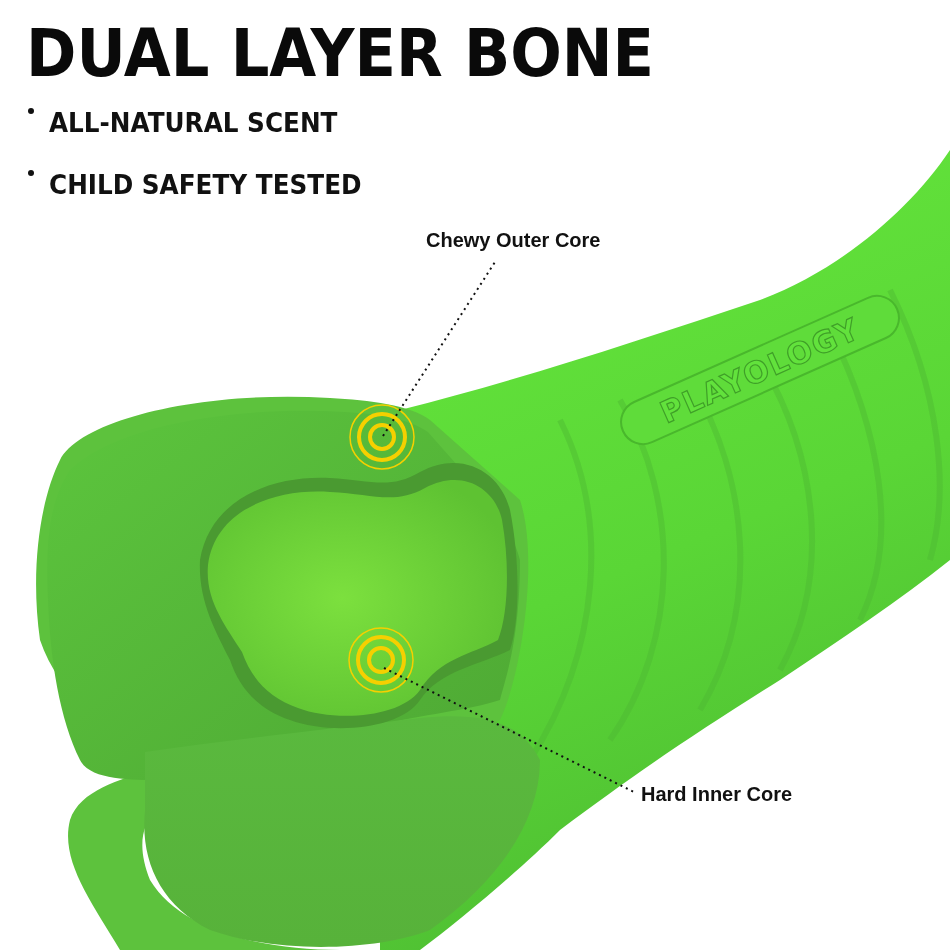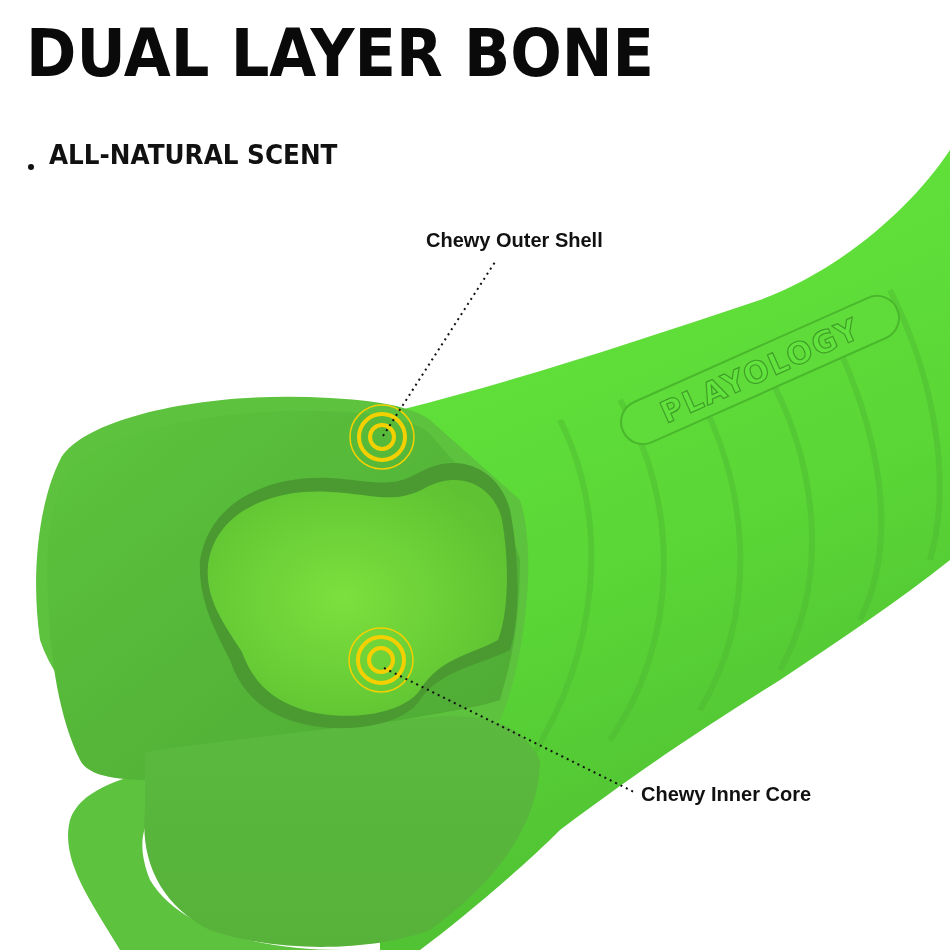--- a/index.html
+++ b/index.html
@@ -3,21 +3,21 @@
   <meta charset="utf-8">
   <style>
     html, body { margin: 0; padding: 0; background: #ffffff; }
     body { width: 950px; height: 950px; position: relative; overflow: hidden;
            font-family: "DejaVu Sans", "Liberation Sans", sans-serif; }
     .title { position: absolute; left: 26px; top: 14px; margin: 0;
              font-family: "DejaVu Sans", sans-serif; font-weight: 700;
              font-size: 66px; letter-spacing: 0px; color: #0a0a0a;
              transform: scaleX(0.92); transform-origin: left top; line-height: 80px; }
     .features { position: absolute; left: 24px; top: 108px; margin: 0; padding: 0; list-style: none; }
-    .features li { display: flex; align-items: flex-end; height: 62px;
+    .features li { display: flex; align-items: flex-start; height: 62px;
                    font-family: "DejaVu Sans", sans-serif; font-weight: 700;
                    font-size: 26px; color: #111; }
     .features li .dot { display: inline-block; width: 6px; height: 6px; border-radius: 50%;
                         background: #111; margin-right: 15px; margin-left: 4px; }
     .features li .txt { transform: scaleX(0.95); transform-origin: left center; display: inline-block; }
     .art { position: absolute; left: 0; top: 0; width: 950px; height: 950px; }
     .label { position: absolute; font-family: "Liberation Sans", sans-serif; font-weight: 700;
              font-size: 20px; color: #111; white-space: nowrap; }
     .label-shell { left: 426px; top: 229px; }
     .label-core { left: 641px; top: 783px; }
@@ -87,16 +87,20 @@
   <line x1="384" y1="668" x2="636" y2="793" stroke="#111" stroke-width="2" stroke-dasharray="2 4"></line>
 </svg>
 
 <h1 class="title">DUAL LAYER BONE</h1>
 
 <ul class="features">
   <li>
     <span class="dot"></span>
     <span class="txt">ALL-NATURAL SCENT</span>
   </li>
+  <li>
+    <span class="dot"></span>
+    <span class="txt">CHILD SAFETY TESTED</span>
+  </li>
 </ul>
 
-<div class="label label-shell">Chewy Outer Shell</div>
-<div class="label label-core">Chewy Inner Core</div>
+<div class="label label-shell">Chewy Outer Core</div>
+<div class="label label-core">Hard Inner Core</div>
 
 </body></html>

